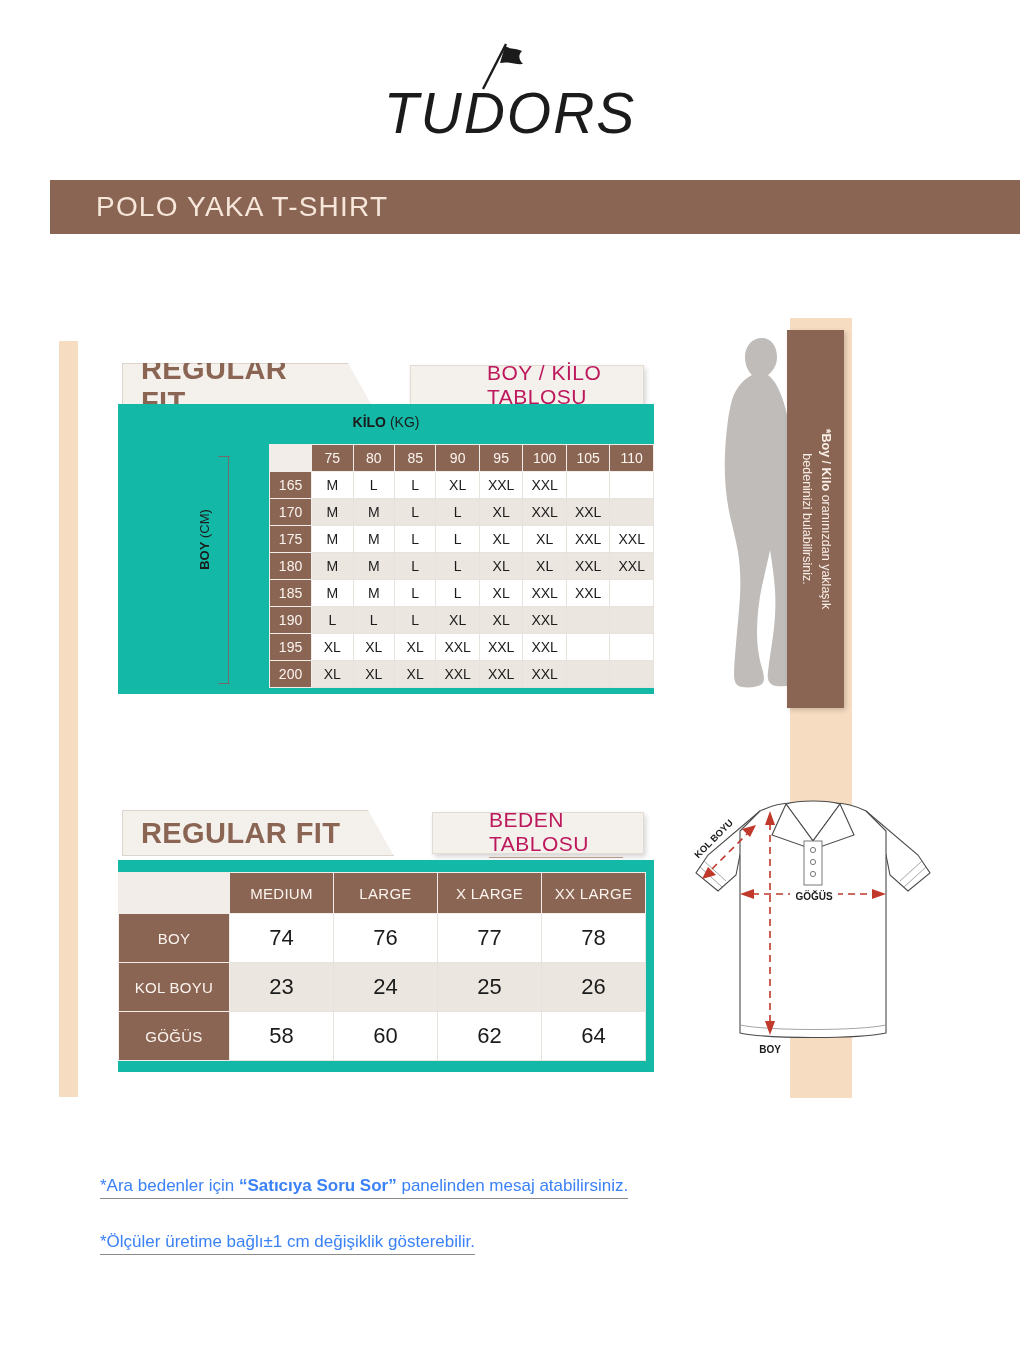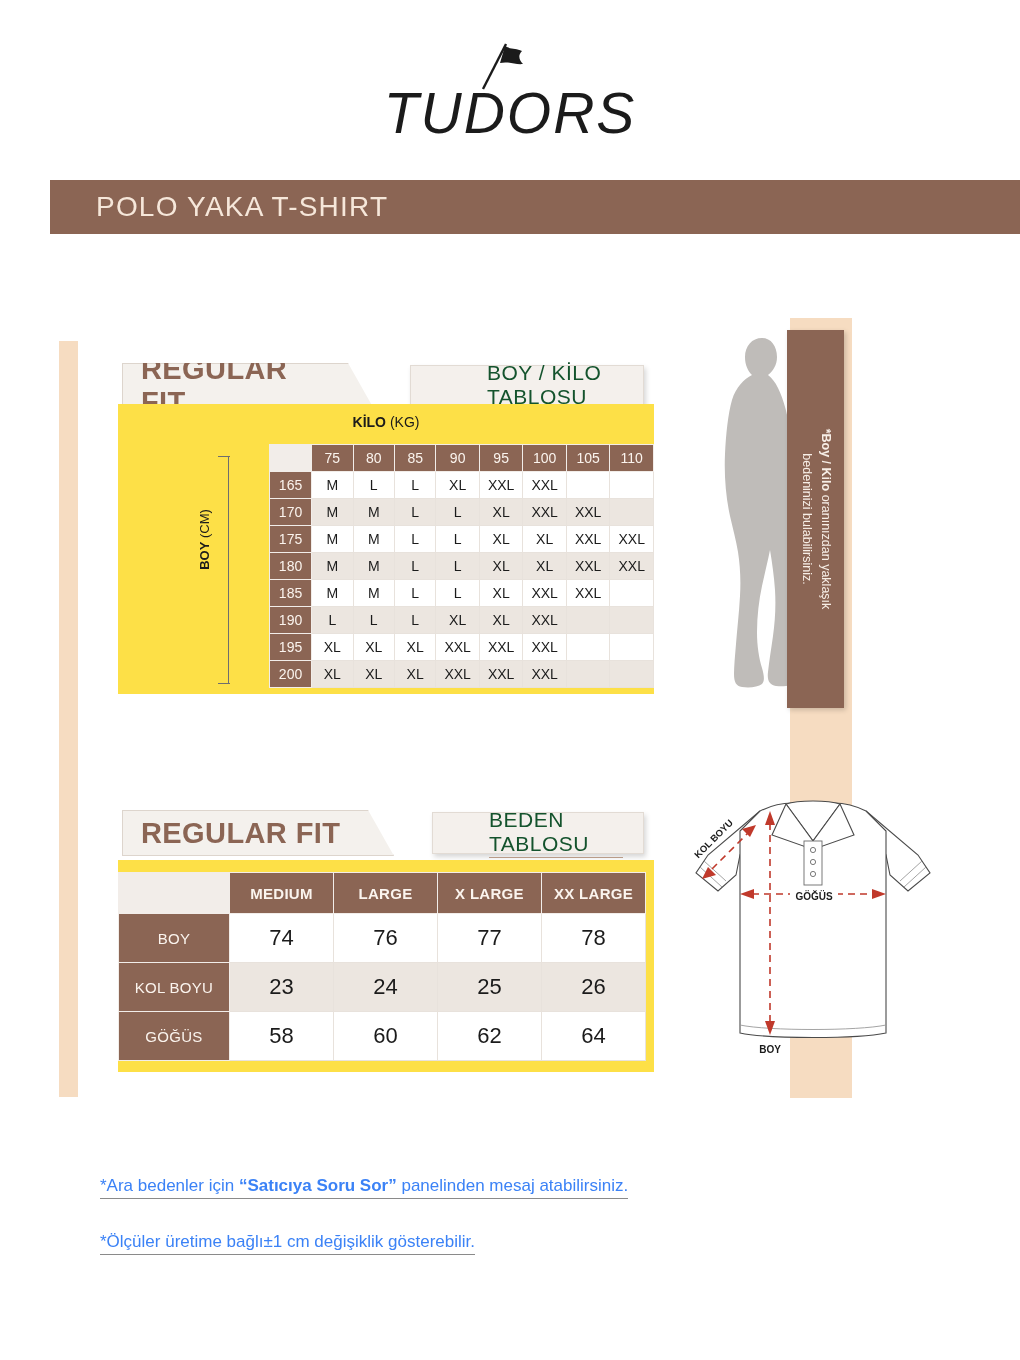--- a/index.html
+++ b/index.html
@@ -51,36 +51,36 @@
   
   .tab-group{position:absolute;height:46px;}
   .tab-sub{
     position:absolute;left:288px;top:2px;height:42px;
     background:#f4f0ec;border:1px solid #e2dbd4;
     box-shadow:2px 3px 5px rgba(0,0,0,.16);
     display:flex;align-items:center;box-sizing:border-box;
     padding-left:76px;padding-right:20px;
   }
   .tab-sub-label{
-    font-size:21px;color:#14532d;letter-spacing:.5px;
+    font-size:21px;color:#be185d;letter-spacing:.5px;
     border-bottom:1.5px solid #b99b88;padding-bottom:1px;
   }
   .tab-main{
     position:absolute;left:0;top:0;height:46px;
     background:#f4f1ed;border:1px solid #ddd5cd;
     box-shadow:3px 3px 5px rgba(0,0,0,.2);
     display:flex;align-items:center;box-sizing:border-box;
     padding-left:18px;padding-right:34px;
     clip-path:polygon(0 0, calc(100% - 26px) 0, 100% 100%, 0 100%);
   }
   .tab-main-label{
     font-size:29px;font-weight:700;color:#8b6554;letter-spacing:.4px;
   }
   
-  .table-panel{position:absolute;background:#fde047;}
+  .table-panel{position:absolute;background:#14b8a6;}
   table{border-collapse:collapse;}
   
   #t1-panel{left:118px;top:404px;width:536px;height:290px;}
   .kilo-cap{
     position:absolute;left:0;top:10px;width:536px;text-align:center;
     font-size:14px;color:#1b1b1b;
   }
   .kilo-cap b{font-weight:700;}
   #table1{position:absolute;left:151px;top:40px;}
   #table1 td,#table1 th{
@@ -115,21 +115,21 @@
   }
   
   #t2-panel{left:118px;top:860px;width:536px;height:212px;}
   #table2{position:absolute;left:0;top:12px;}
   #table2 td,#table2 th{
     border:1px solid #e8e2dc;padding:0;text-align:center;vertical-align:middle;
   }
   #table2 th.corner{width:110px;height:40px;background:#f2ede9;border-color:#f2ede9;}
   #table2 th.colh{
     width:103px;height:40px;background:#8b6554;color:#fbf4ee;
-    font-size:15px;font-weight:700;letter-spacing:.3px;border:1px solid #f2ede9;
+    font-size:15px;font-weight:400;letter-spacing:.3px;border:1px solid #f2ede9;
   }
   #table2 td.rowh{
     width:110px;height:48px;background:#8b6554;color:#fbf4ee;
     font-size:15px;font-weight:400;letter-spacing:.3px;border:1px solid #f2ede9;
   }
   #table2 td.val{height:48px;font-size:22px;color:#1b1b1b;}
   #table2 tr.odd td.val{background:#ffffff;}
   #table2 tr.even td.val{background:#ece6e0;}
   
   .silhouette{position:absolute;left:700px;top:330px;width:120px;height:380px;}

